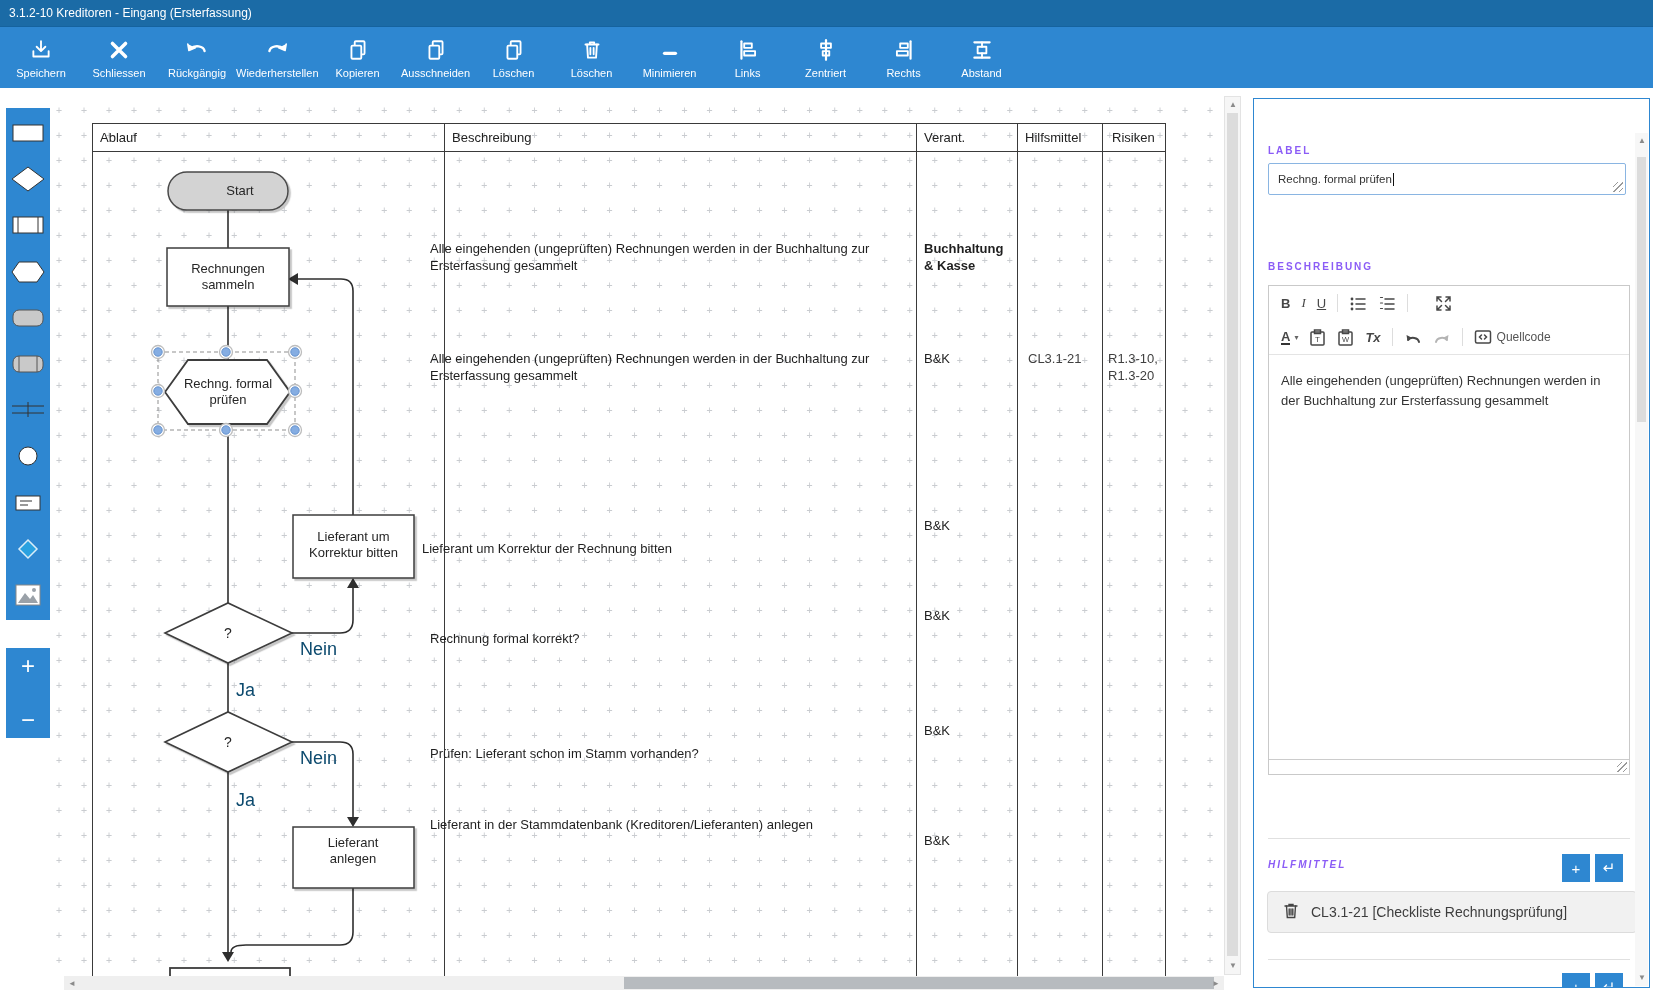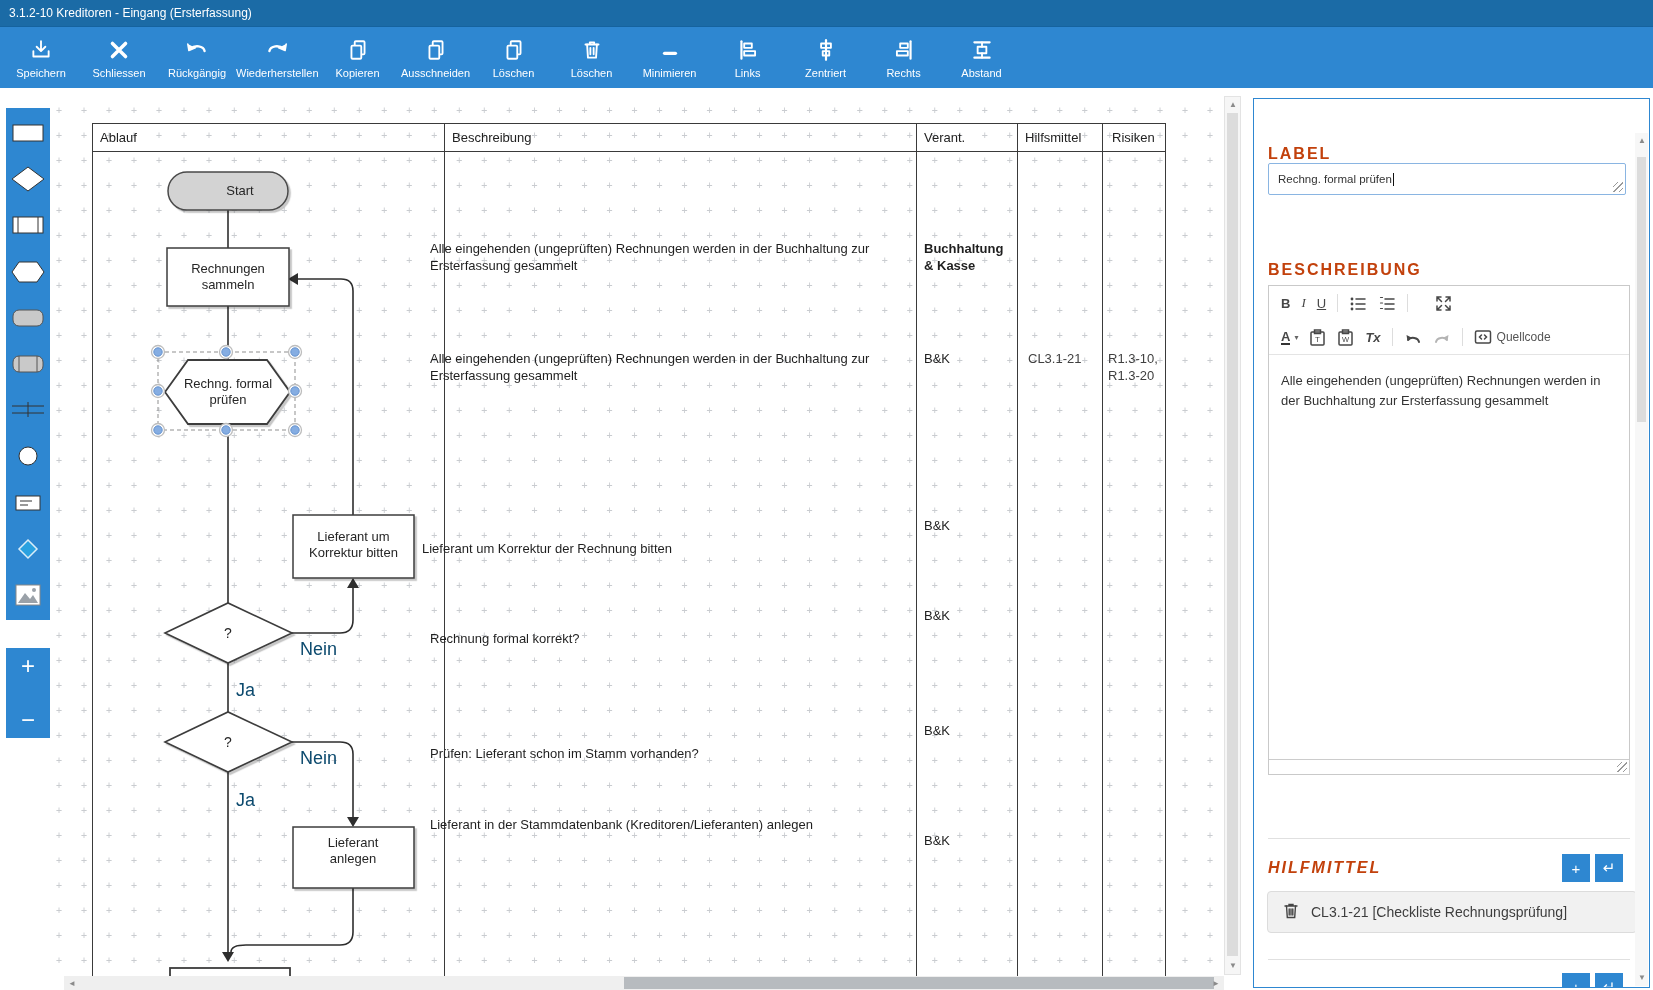--- a/index.html
+++ b/index.html
@@ -39,21 +39,21 @@
   .vscroll{position:absolute;left:1224px;top:96px;width:17px;height:879px;background:#f6f6f6;border:1px solid #e3e3e3;box-sizing:border-box;}
   .vscroll .thumb{position:absolute;left:2px;right:2px;top:16px;bottom:18px;background:#dcdcdc;}
   .hscroll{position:absolute;left:64px;top:976px;width:1160px;height:14px;background:#efefef;}
   .hscroll .thumb{position:absolute;top:1px;height:12px;left:560px;width:590px;background:#b7bbbf;}
   .sarrow{position:absolute;font-size:8px;color:#8a8a8a;line-height:10px;}
 
   
   .props{position:absolute;left:1253px;top:98px;width:397px;height:890px;background:#fff;
     border:1px solid #2e87d1;box-sizing:border-box;overflow:hidden;}
   .props-header{height:34px;background:#2e87d1;color:#fff;font-size:17px;font-weight:bold;line-height:34px;padding-left:14px;}
-  .pheading{position:absolute;left:14px;color:#c2410c;font-size:16px;font-weight:bold;letter-spacing:2px;}
+  .pheading{position:absolute;left:14px;color:#8b5cf6;font-size:10px;font-weight:bold;letter-spacing:2px;}
   .label-input{position:absolute;left:14px;top:64px;width:358px;height:32px;border:1px solid #8ab5e2;border-radius:2px;
     box-sizing:border-box;display:flex;align-items:center;padding:0 9px;font-size:11.5px;color:#333;background:#fff;}
   .cursorbar{display:inline-block;width:0;height:13px;border-left:1.3px solid #111;margin-left:1px;}
   .grip{position:absolute;right:2px;bottom:2px;width:10px;height:10px;
     background:repeating-linear-gradient(135deg,transparent 0 3px,#9a9a9a 3px 4px);}
   .editor{position:absolute;left:14px;top:186px;width:362px;height:490px;border:1px solid #c9c9c9;box-sizing:border-box;background:#fff;}
   .edrow{height:34px;display:flex;align-items:center;padding-left:12px;gap:11px;}
   .edrow2{border-bottom:1px solid #e4e4e4;}
   .edsep{width:1px;height:18px;background:#ddd;}
   .edbtn{display:flex;align-items:center;justify-content:center;color:#474747;cursor:pointer;font-size:13px;}

